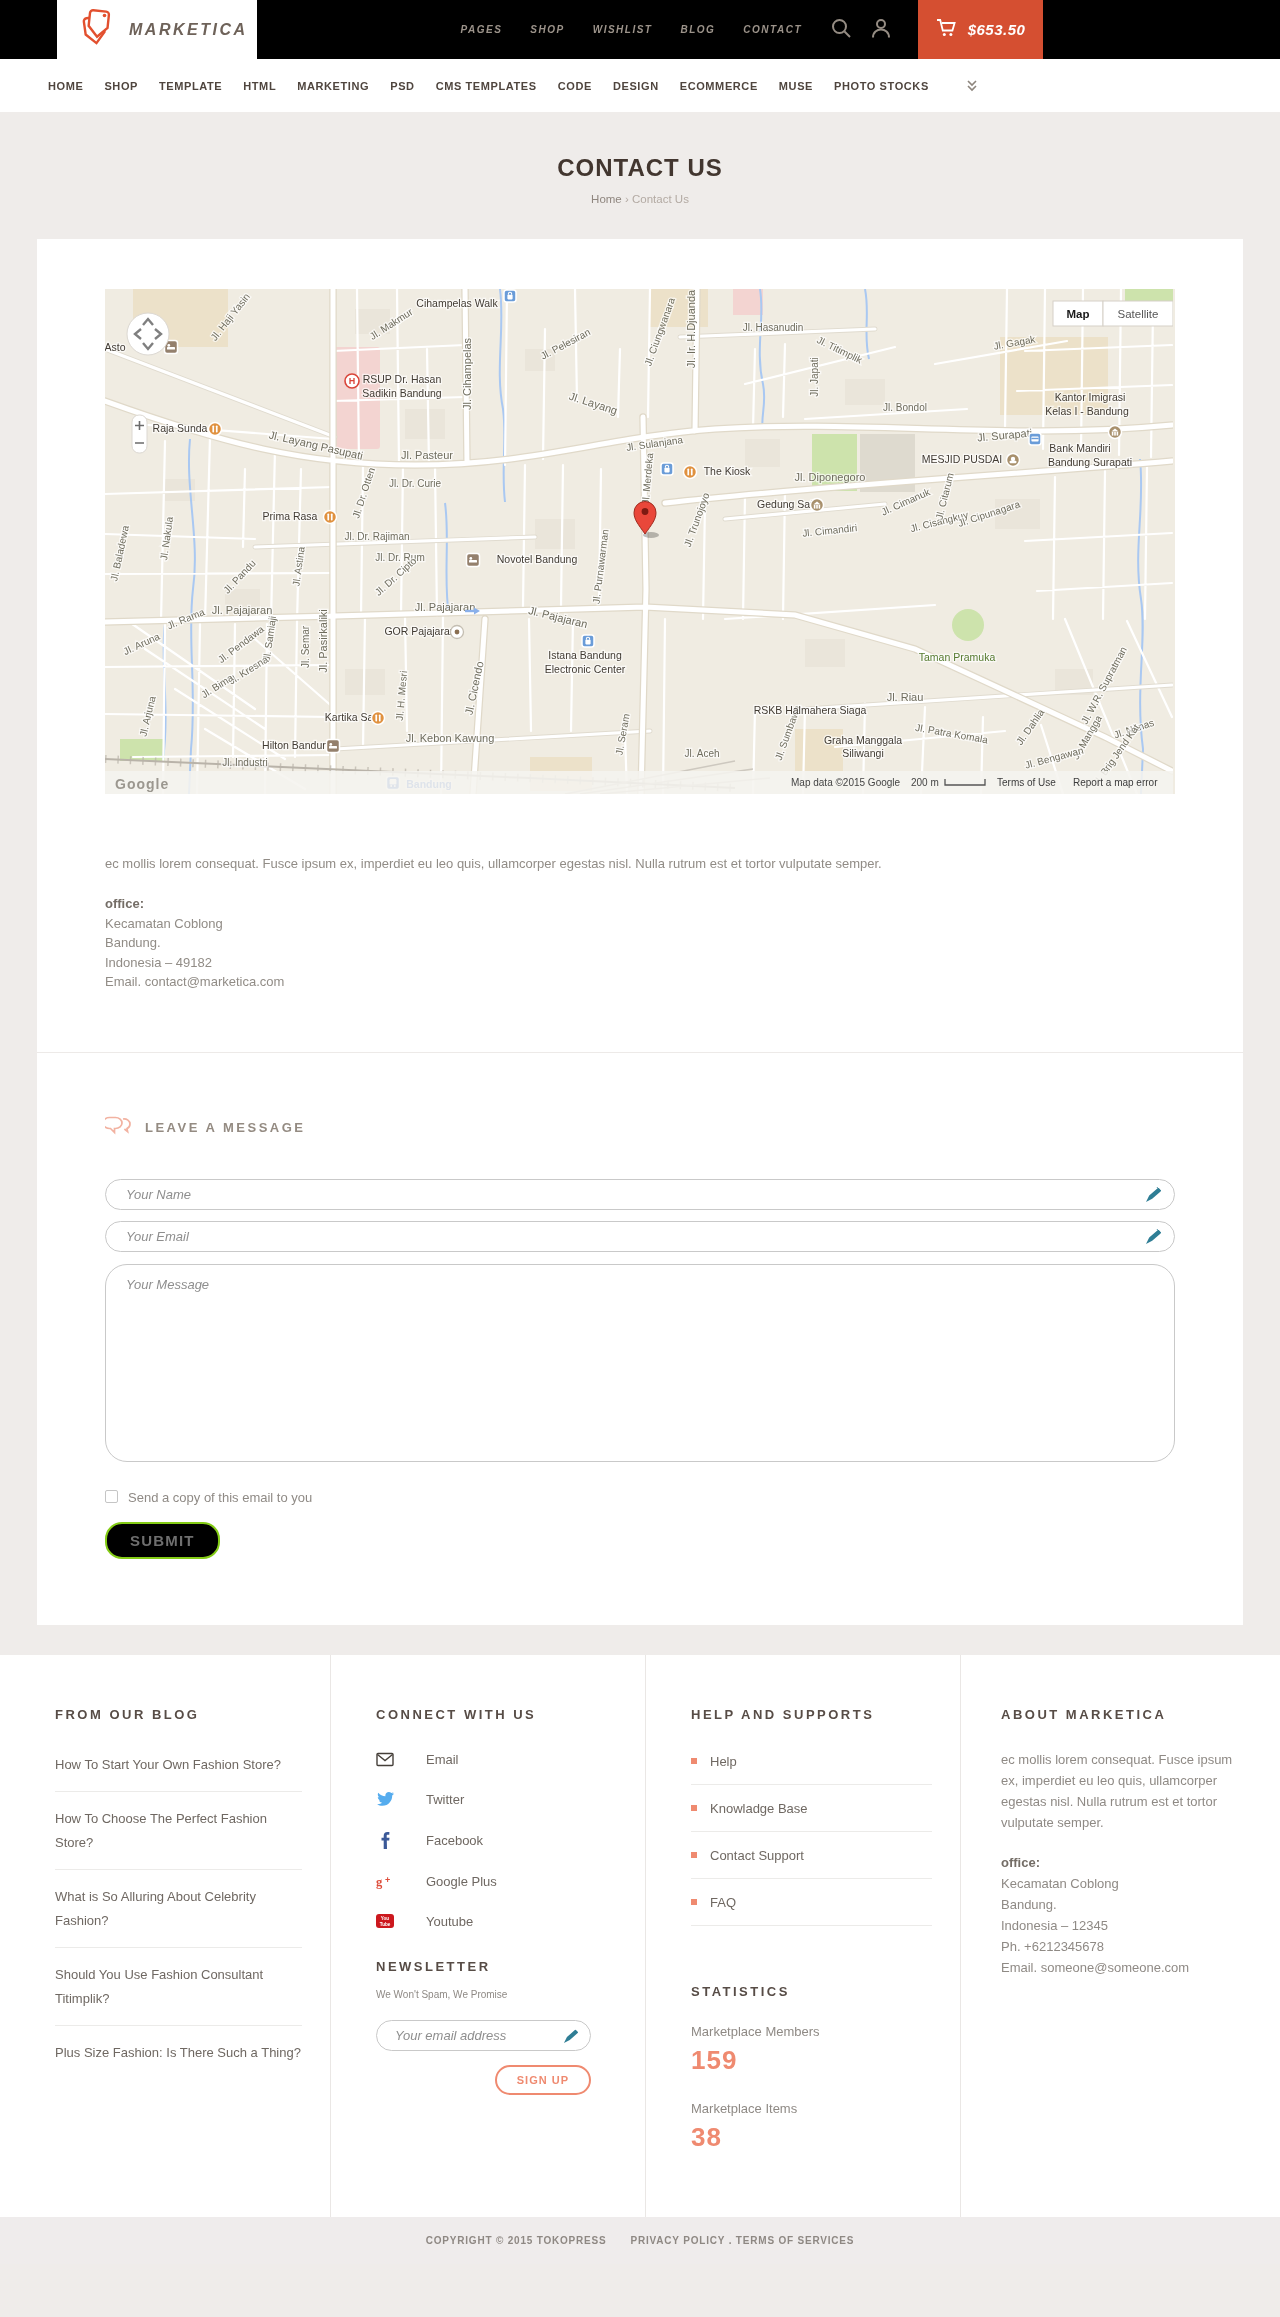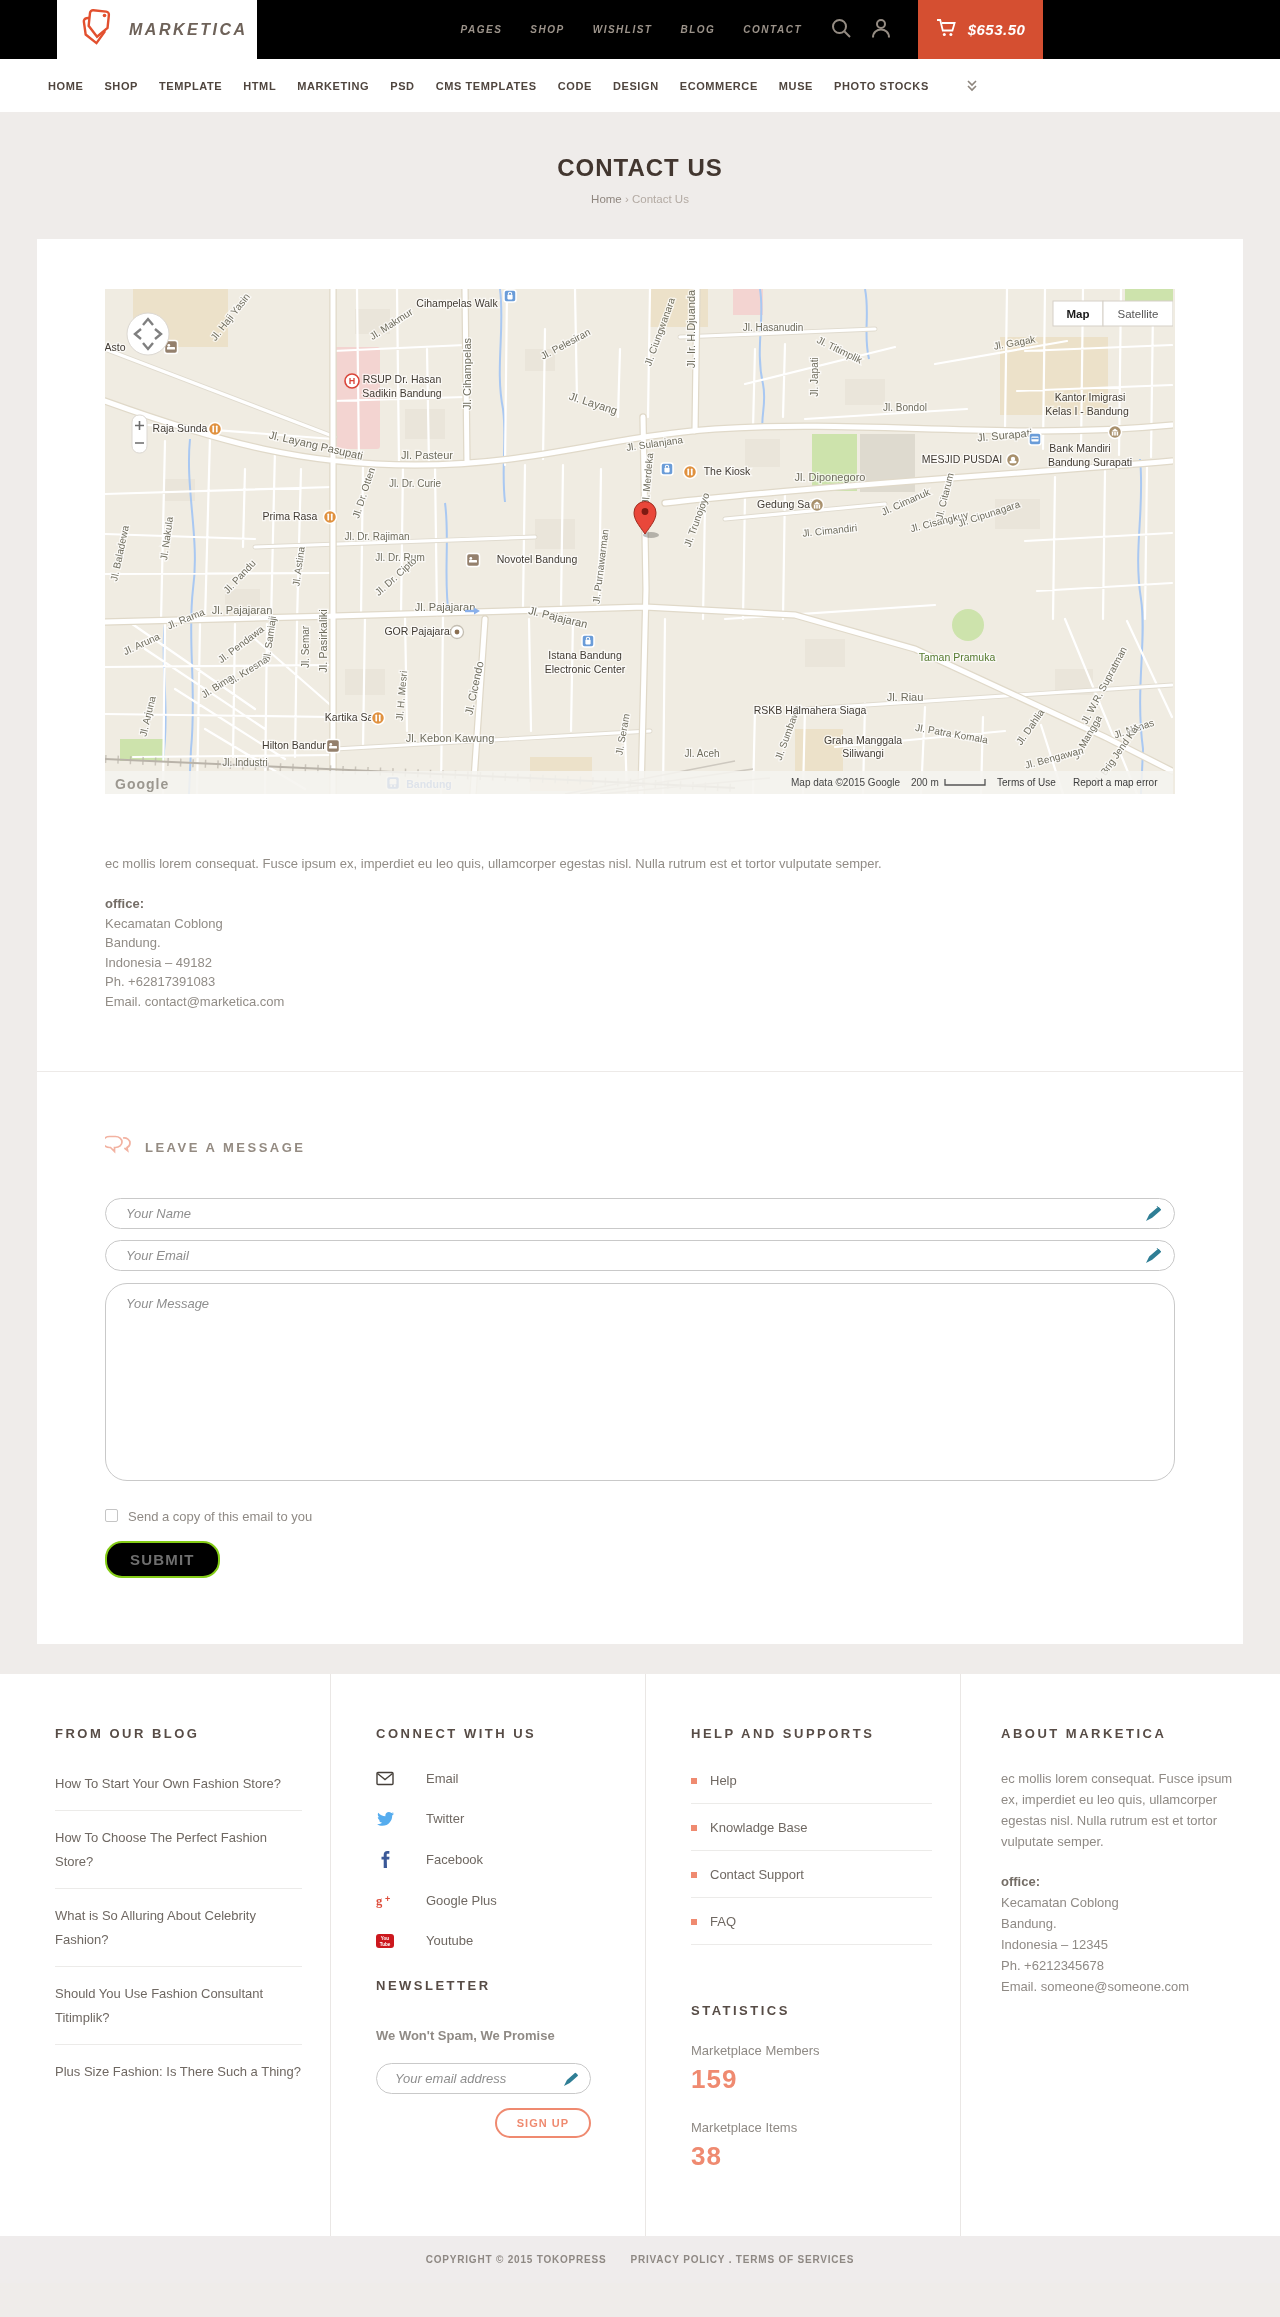--- a/index.html
+++ b/index.html
@@ -69,21 +69,21 @@
   .fhead { font-size:13px; font-weight:bold; letter-spacing:2.5px; color:#574c46; }
   .blog-list { margin-top:16px; }
   .blog-item { display:block; padding:15px 0 14px; font-size:13px; line-height:24px; color:#6f6862;
                text-decoration:none; border-bottom:1px solid #ecebe9; }
   .blog-item:last-child { border-bottom:none; }
   .soc-list { margin-top:30px; }
   .soc-row { display:flex; align-items:center; gap:32px; margin-bottom:25px; cursor:pointer; }
   .soc-row span { font-size:13px; color:#6f6862; }
   .soc-ic { width:18px; display:flex; justify-content:center; }
   .nl-head { margin-top:30px; }
-  .nl-tag { margin-top:35px; font-size:13px; color:#8f8a85;font-weight:bold; }
+  .nl-tag { margin-top:15px; font-size:10px; color:#8f8a85; }
   .nl-pill { position:relative; width:215px; margin-top:20px; }
   .nl-pill input { width:100%; height:31px; border:1px solid #c9c9c9; border-radius:16px; padding:0 36px 0 18px;
                    font-family:"Liberation Sans",sans-serif; font-size:13px; font-style:italic; color:#555; outline:none; }
   .signup-row { width:215px; display:flex; justify-content:flex-end; margin-top:14px; }
   .signup { background:#fff; border:2px solid #ef8a70; border-radius:16px; padding:7px 20px; font-size:11px;
             font-weight:bold; letter-spacing:1px; color:#ef8a70; cursor:pointer; font-family:"Liberation Sans",sans-serif; }
   .help-list { margin-top:16px; }
   .help-item { display:flex; align-items:center; gap:13px; padding:16px 0 15px; border-bottom:1px solid #ecebe9;
                font-size:13px; color:#6f6862; cursor:pointer; }
   .bullet { width:6px; height:6px; background:#ef8a70; flex:none; }
@@ -456,21 +456,20 @@
       </svg>
     </div>
 
     <p class="intro">ec mollis lorem consequat. Fusce ipsum ex, imperdiet eu leo quis, ullamcorper egestas nisl. Nulla rutrum est et tortor vulputate semper.</p>
 
     <div class="office">
       <div class="olabel">office:</div>
       <div>Kecamatan Coblong</div>
       <div>Bandung.</div>
       <div>Indonesia – 49182</div>
-      <div>Ph. +62817391083</div>
       <div>Email. contact@marketica.com</div>
     </div>
   </div>
 
   <div class="divider"></div>
 
   <div class="panel-sec2">
     <div class="form-head">
       <span>
         <svg width="27" height="23" viewBox="0 0 27 23" fill="none" stroke="#f2b2a1" stroke-width="1.7">

